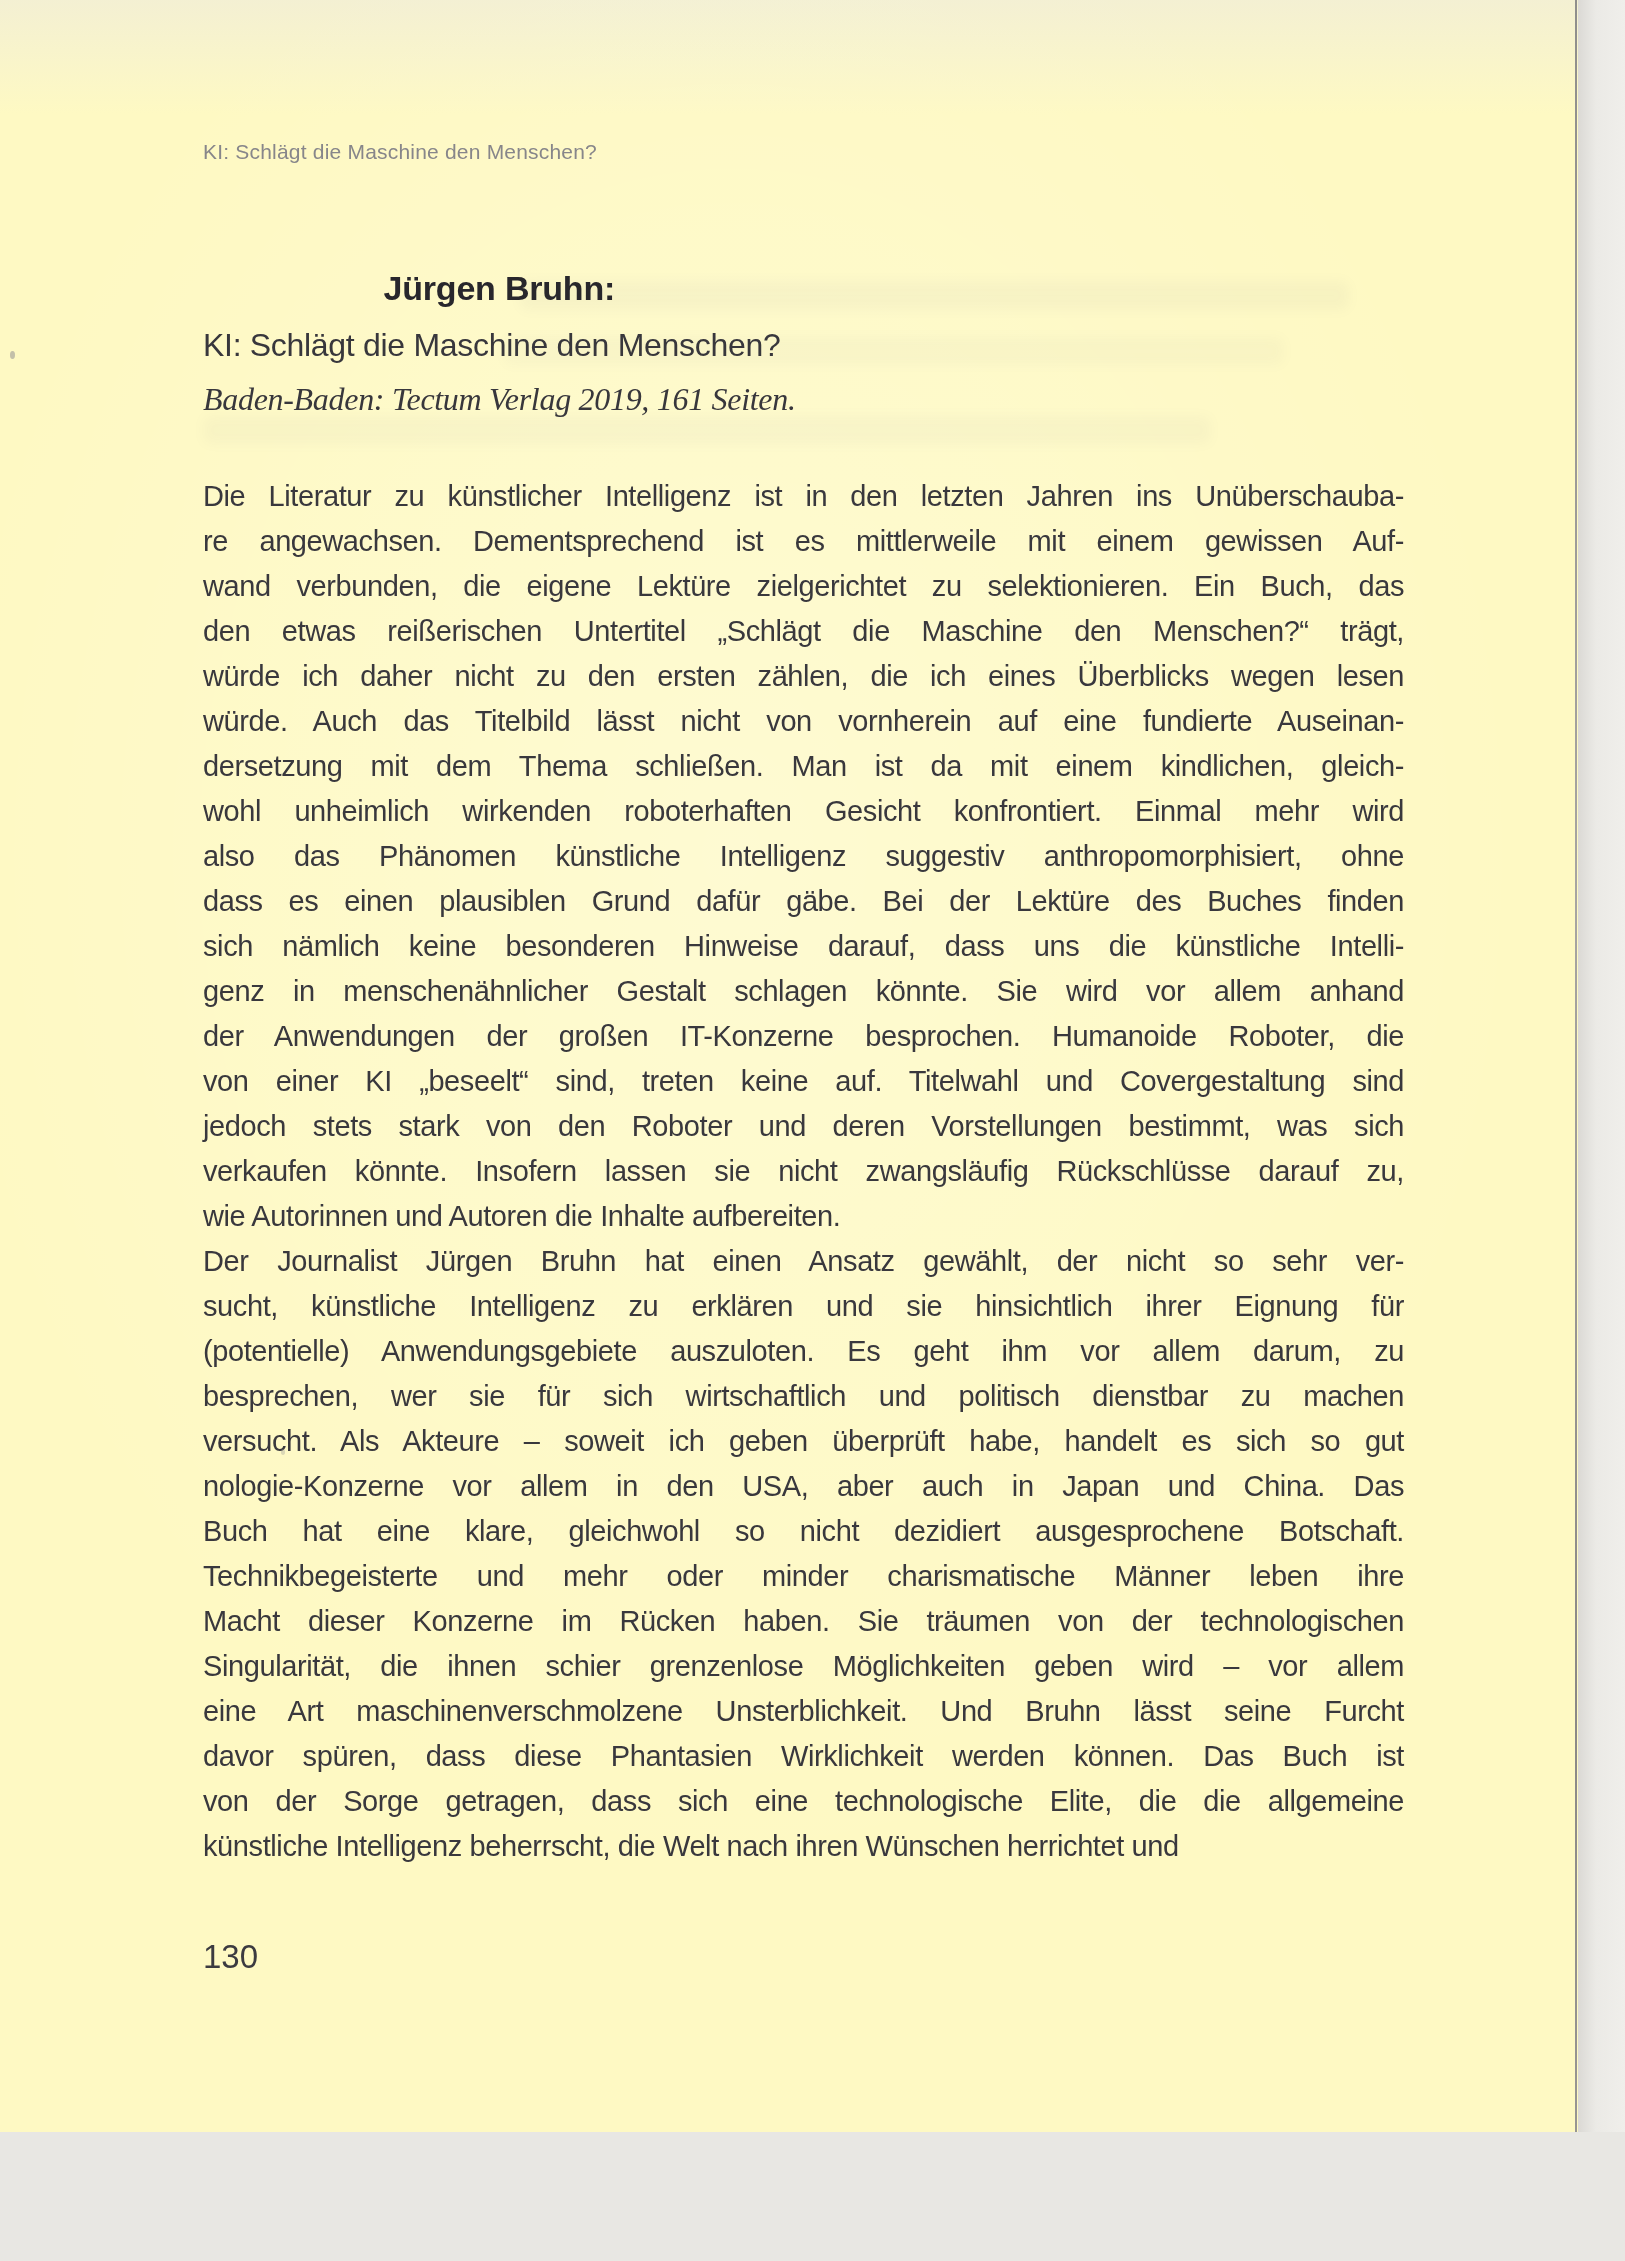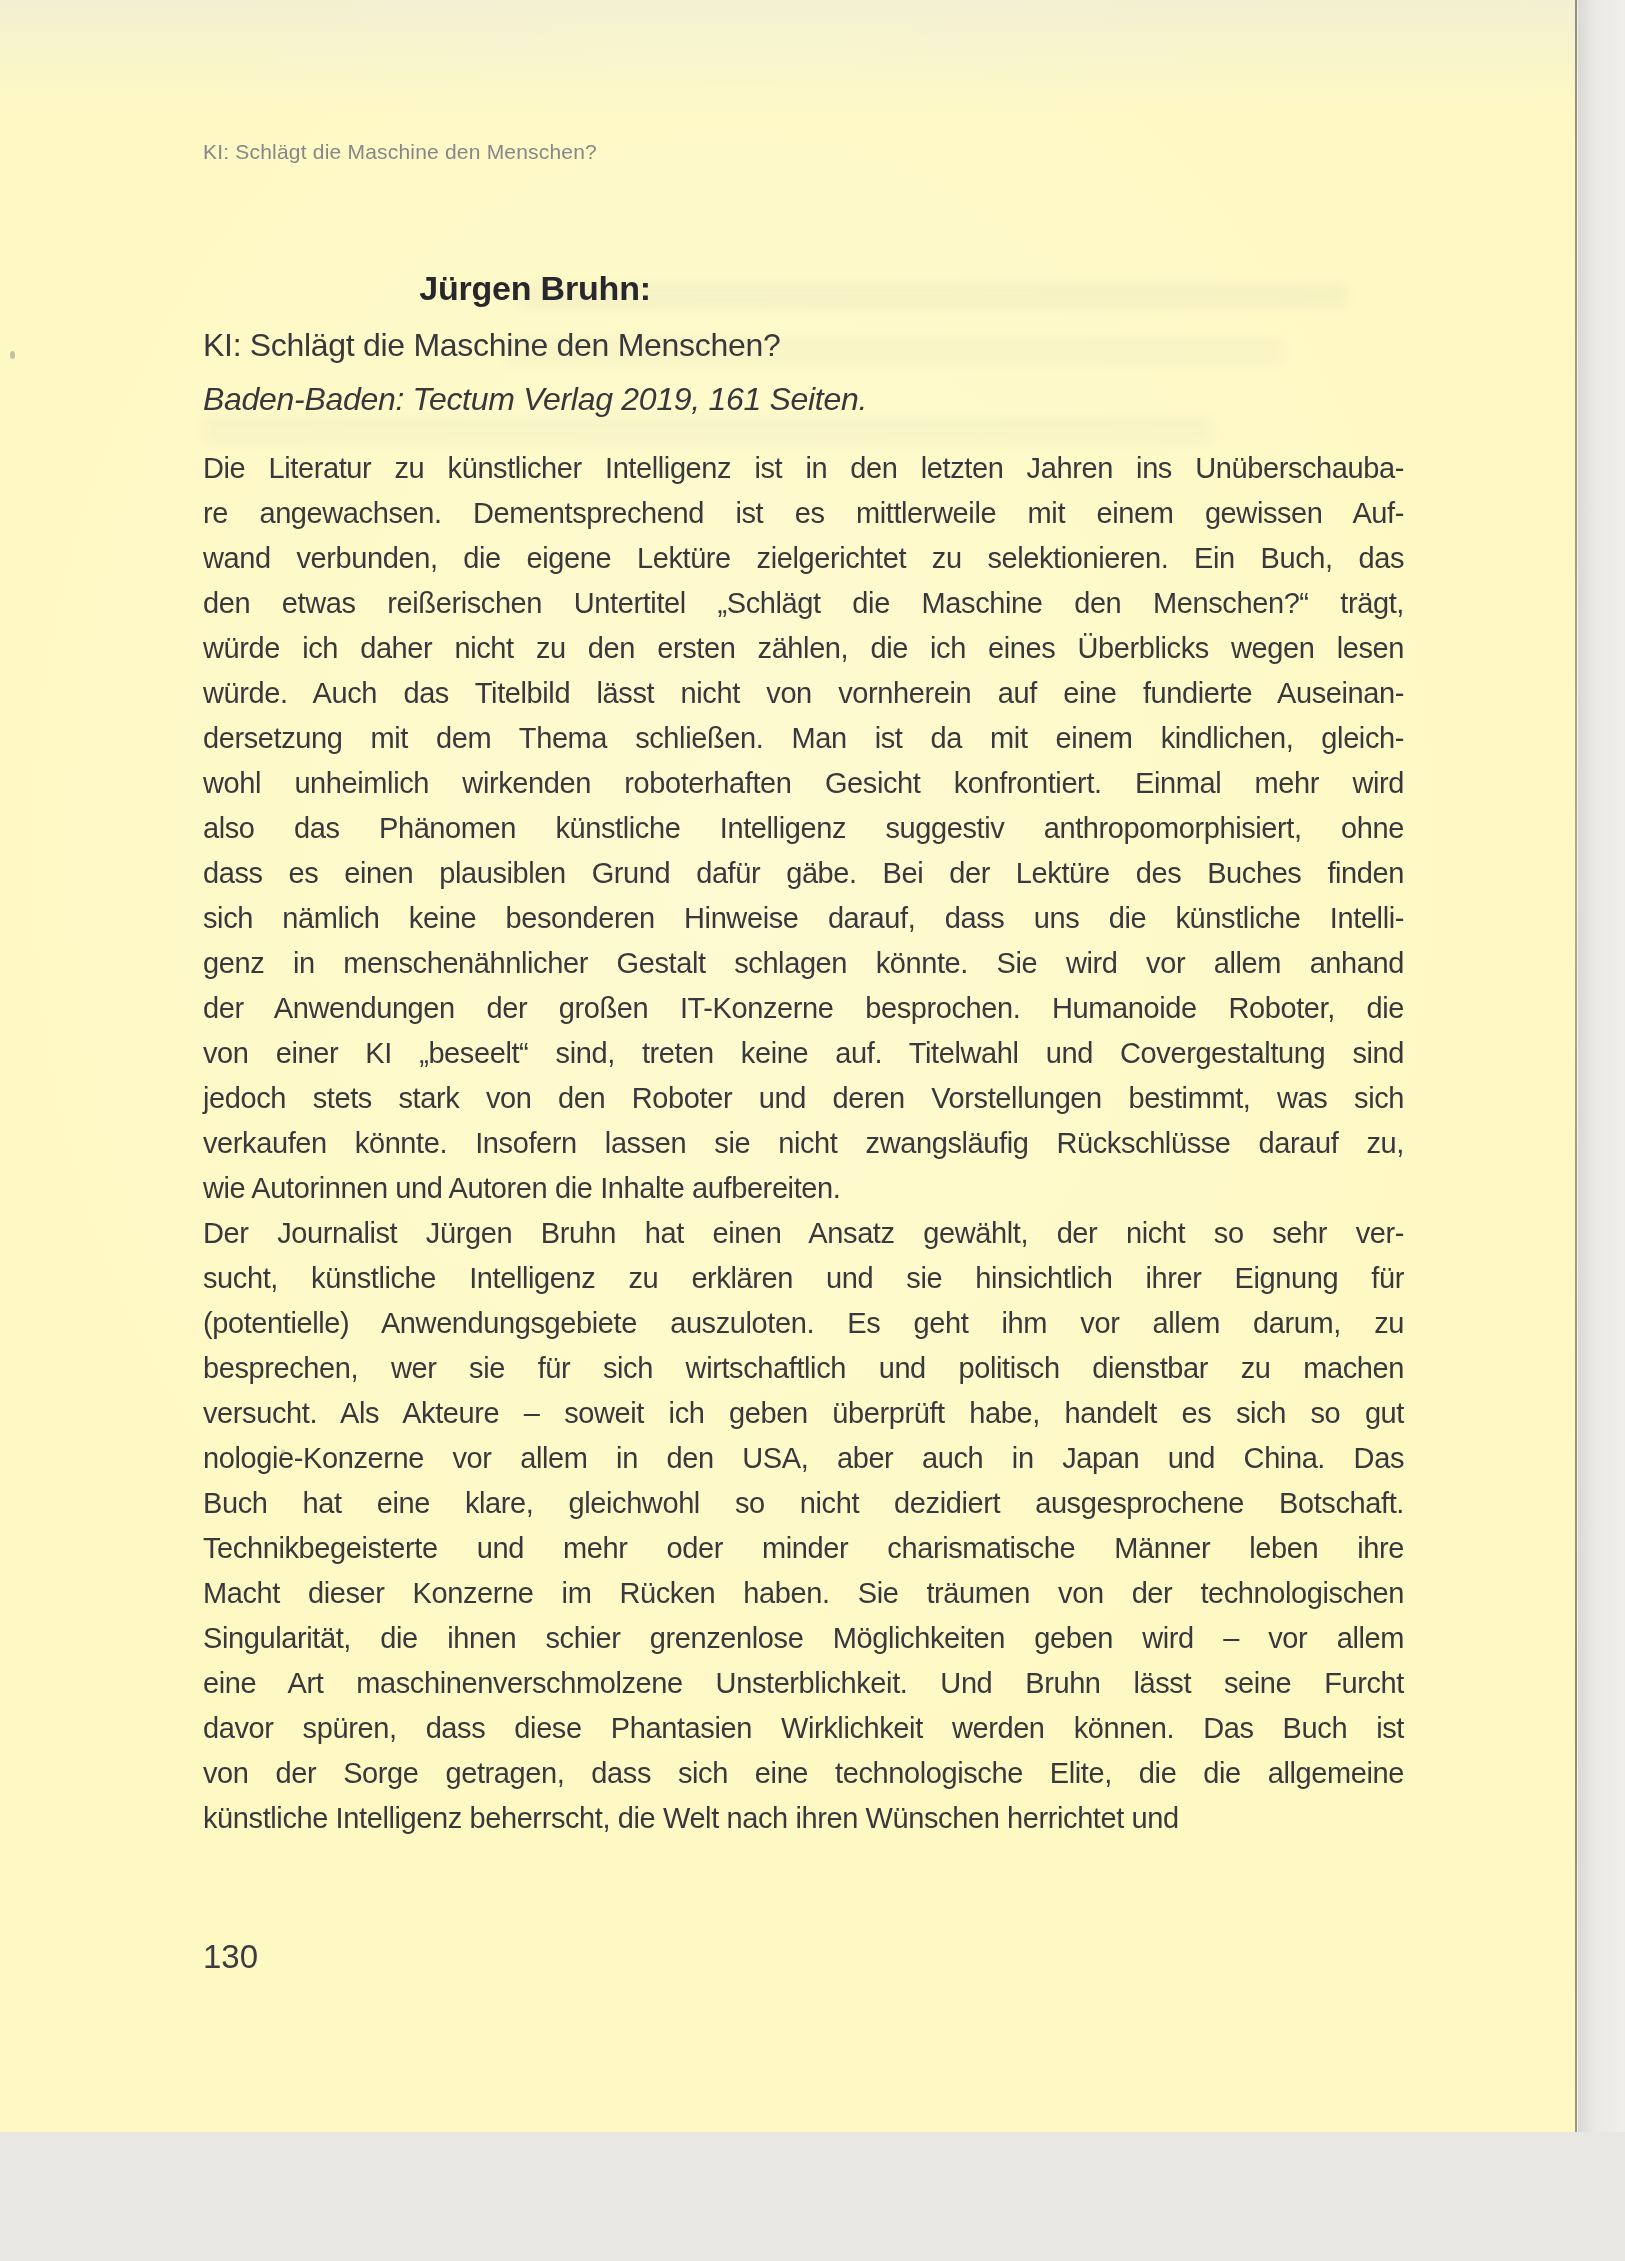--- a/index.html
+++ b/index.html
@@ -51,25 +51,26 @@
     letter-spacing: -0.3px;
     line-height: 54px;
     color: #38373c;
   }
   .book-imprint {
     font-size: 32px;
     font-style: italic;
     letter-spacing: -0.3px;
     line-height: 54px;
     color: #38373c;
+    font-family: Liberation Serif, serif;
   }
   .review-body {
     position: absolute;
     left: 203px;
-    top: 446px;
+    top: 474px;
     width: 1201px;
     color: #39383d;
   }
   .para { margin: 0; }
   .line {
     font-size: 29px;
     line-height: 45px;
     letter-spacing: -0.4px;
     text-align: justify;
     text-align-last: justify;

